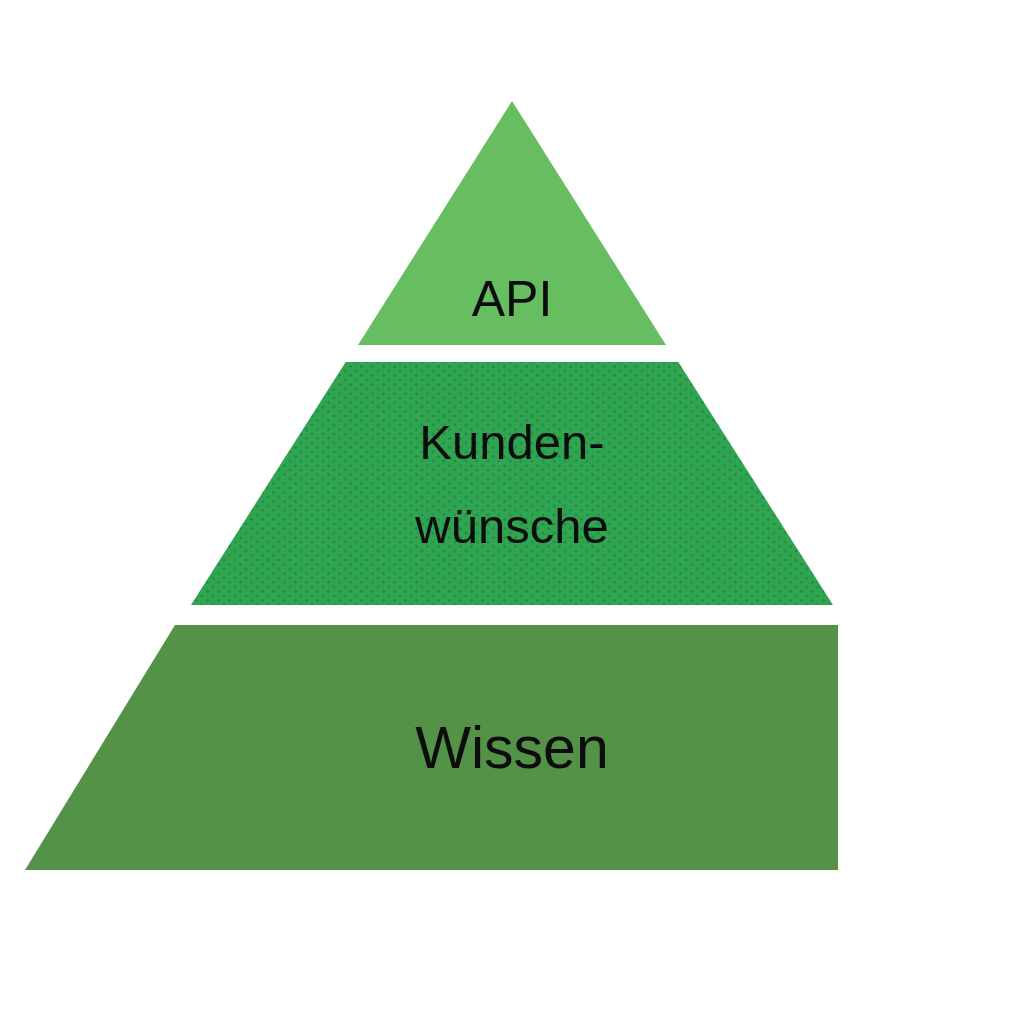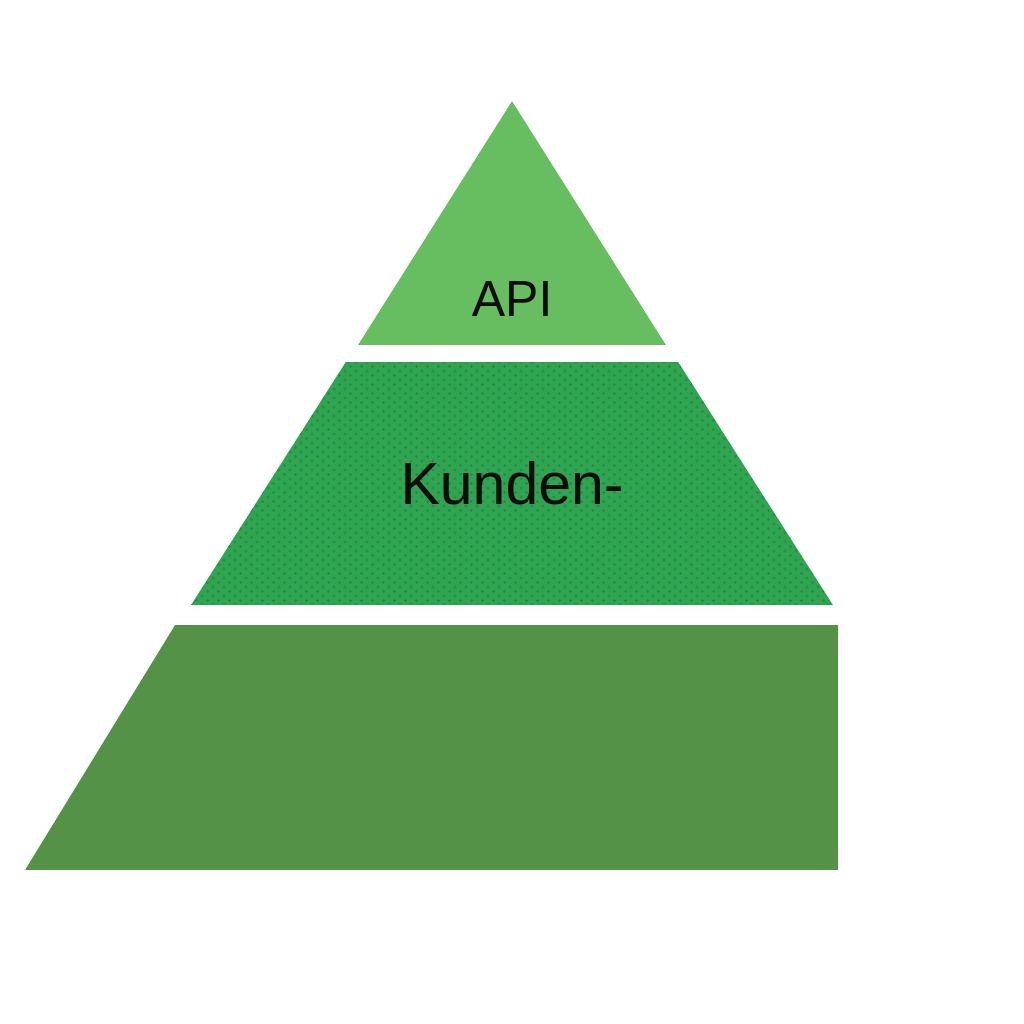--- a/index.html
+++ b/index.html
@@ -41,21 +41,21 @@
     font-size: 50px;
     line-height: 80px;
   }
   
   .tier-2 {
     left: 191px;
     top: 362px;
     width: 642px;
     height: 243px;
     clip-path: polygon(24.1% 0, 75.9% 0, 100% 100%, 0 100%);
-    font-size: 59px;
+    font-size: 49px;
     line-height: 84px;
     
     background-image:
       radial-gradient(circle, rgba(0, 40, 15, 0.22) 1px, transparent 1.5px),
       radial-gradient(circle, rgba(0, 40, 15, 0.22) 1px, transparent 1.5px);
     background-size: 11px 9px, 11px 9px;
     background-position: 0 0, 5.5px 4.5px;
   }
   
   .tier-3 {
@@ -72,18 +72,20 @@
 <body>
 
 <div class="stage">
 
   <section class="tier tier-1" style="background-color: rgb(103, 190, 97);">
     <span class="line">API</span>
   </section>
 
   <section class="tier tier-2" style="background-color: rgb(47, 165, 82);">
     <span class="line">Kunden-</span>
+    <span class="line">wünsche</span>
   </section>
 
   <section class="tier tier-3" style="background-color: rgb(84, 147, 71);">
+    <span class="line">Wissen</span>
   </section>
 
 </div>
 
 </body></html>

